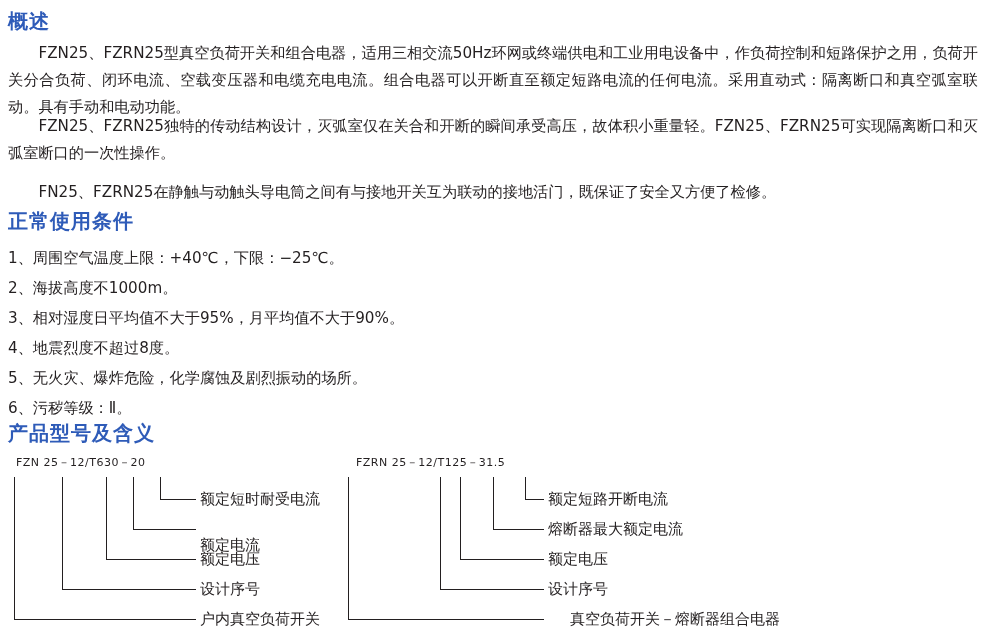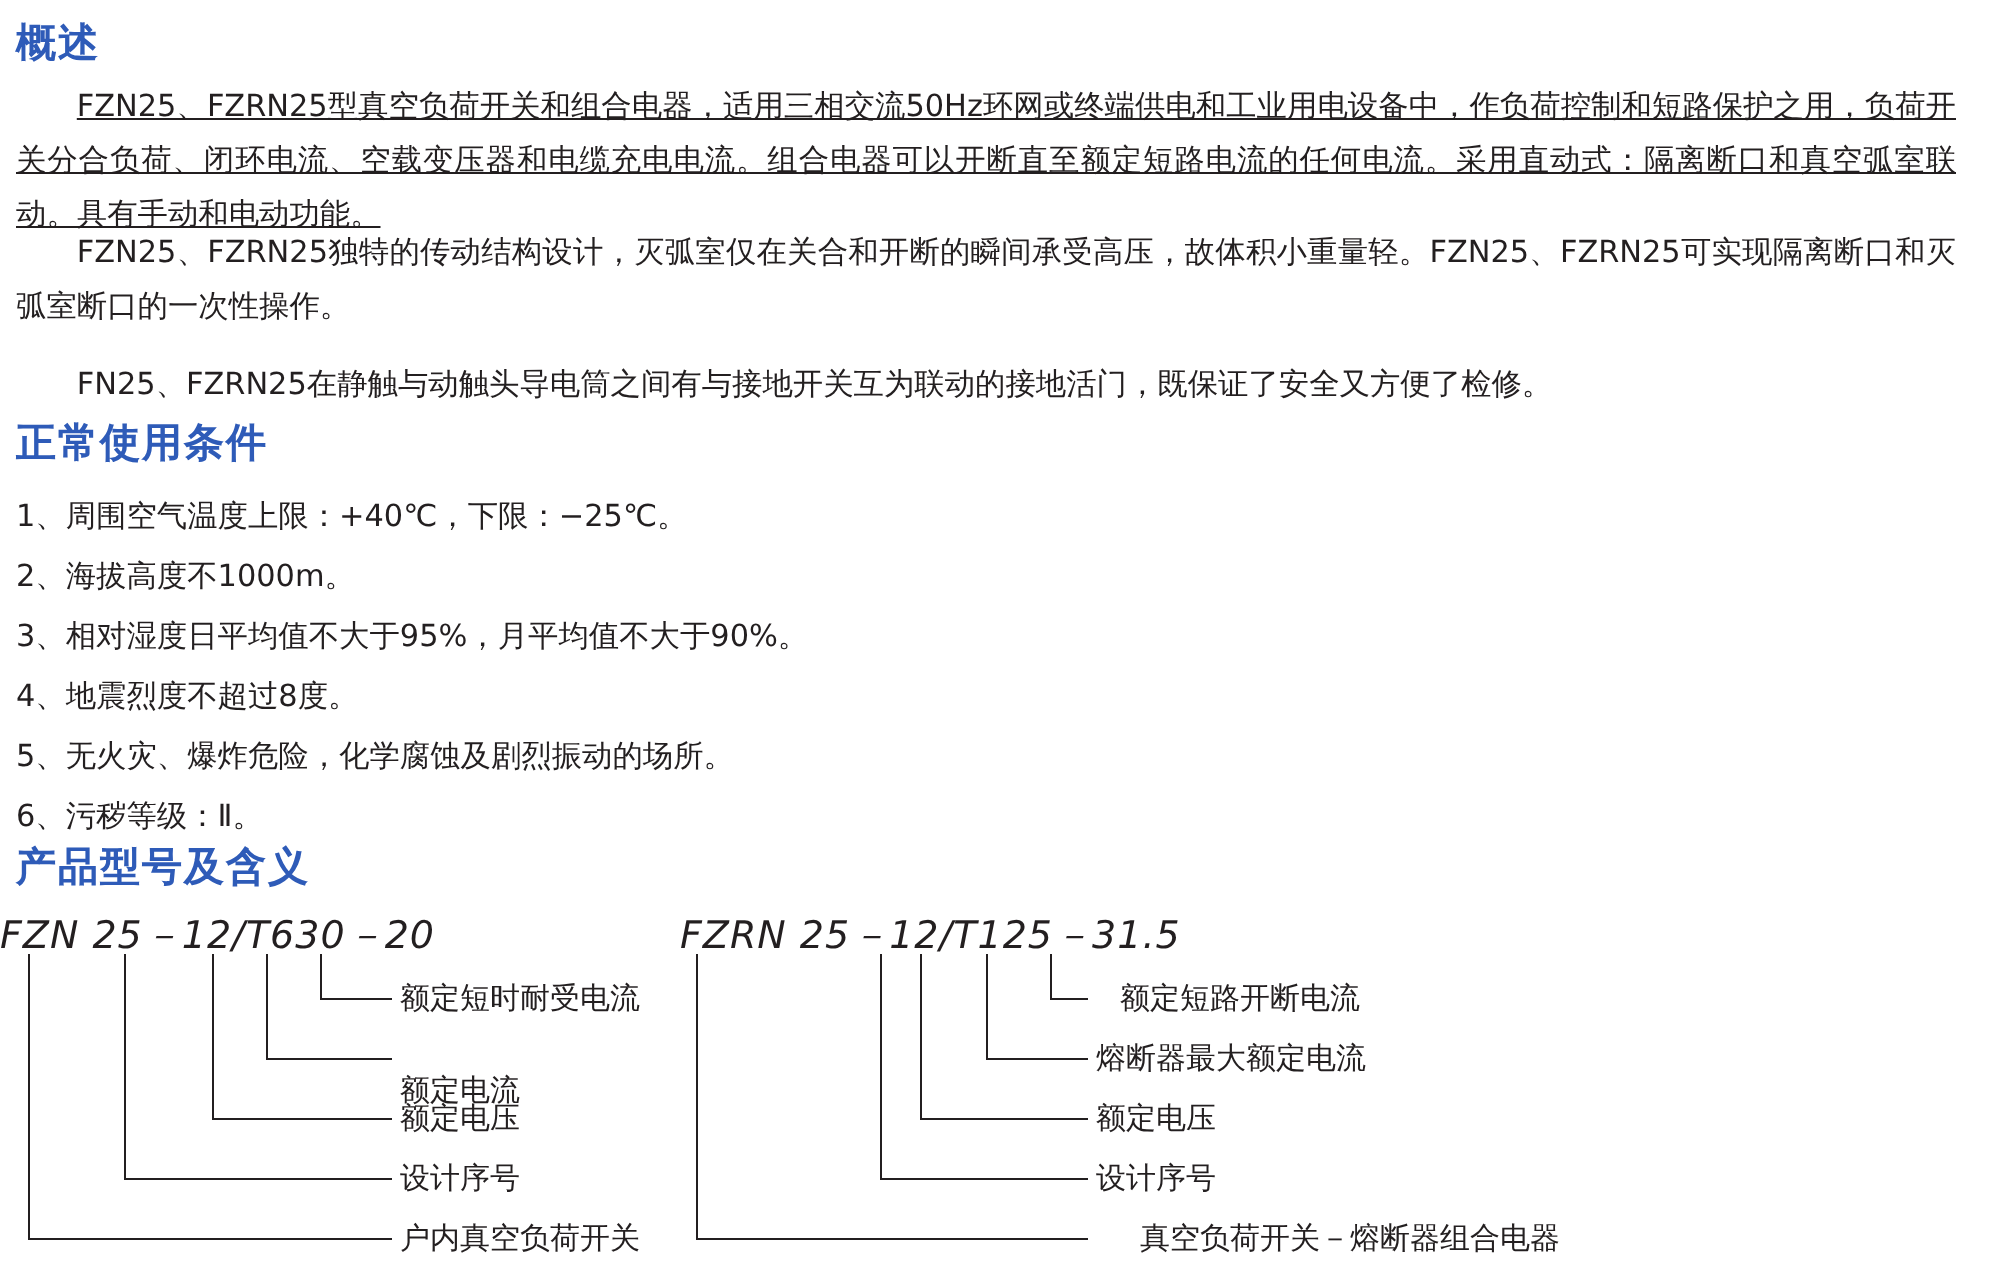--- a/index.html
+++ b/index.html
@@ -32,21 +32,21 @@
 
   .body-block {
     position: absolute;
     left: 8px;
     width: 970px;
     font-size: 15.2px;
     line-height: 27px;
     text-align: justify;
     color: #231f20;
   }
-  #para-1 { top: 40px; text-decoration: underline; }
+  #para-1 { top: 40px; }
   #para-2 { top: 113px; }
   #para-3 { top: 159px; margin-top: 20px; }
   .indent { text-indent: 2em; }
 
   .cond-list {
     position: absolute;
     left: 8px;
     top: 243px;
     width: 960px;
     font-size: 15.2px;
@@ -60,25 +60,24 @@
     position: absolute;
     font-size: 15.2px;
     color: #231f20;
   }
   #diagram-left { left: 0px; top: 455px; width: 470px; height: 175px; }
   #diagram-right { left: 340px; top: 455px; width: 560px; height: 175px; }
 
   .model-code {
     position: absolute;
     top: 0px;
-    left: 0;
-    font-size: 19px;
+    left: 16px;
+    font-size: 11px;
     letter-spacing: 0.5px;
     white-space: nowrap;
-    font-style: italic;
   }
 
   .lead {
     position: absolute;
     background: #231f20;
   }
   .v-line { width: 1px; }
   .h-line { height: 1px; }
 
   .lead-label {
@@ -136,21 +135,21 @@
     <div class="lead v-line" style="left:14px; top:22px; height:142px;"></div>
     <div class="lead h-line" style="left:14px; top:164px; width:182px;"></div>
     <div class="lead-label" style="left:200px; top:156px;">户内真空负荷开关</div>
   </div>
 
   <div class="diagram" id="diagram-right">
     <div class="model-code">FZRN 25－12/T125－31.5</div>
 
     <div class="lead v-line" style="left:185px; top:22px; height:22px;"></div>
     <div class="lead h-line" style="left:185px; top:44px; width:19px;"></div>
-    <div class="lead-label" style="left:208px; top:36px;margin-left:12px;">额定短路开断电流</div>
+    <div class="lead-label" style="left:208px; top:36px;">额定短路开断电流</div>
 
     <div class="lead v-line" style="left:153px; top:22px; height:52px;"></div>
     <div class="lead h-line" style="left:153px; top:74px; width:51px;"></div>
     <div class="lead-label" style="left:208px; top:66px;">熔断器最大额定电流</div>
 
     <div class="lead v-line" style="left:120px; top:22px; height:82px;"></div>
     <div class="lead h-line" style="left:120px; top:104px; width:84px;"></div>
     <div class="lead-label" style="left:208px; top:96px;">额定电压</div>
 
     <div class="lead v-line" style="left:100px; top:22px; height:112px;"></div>

